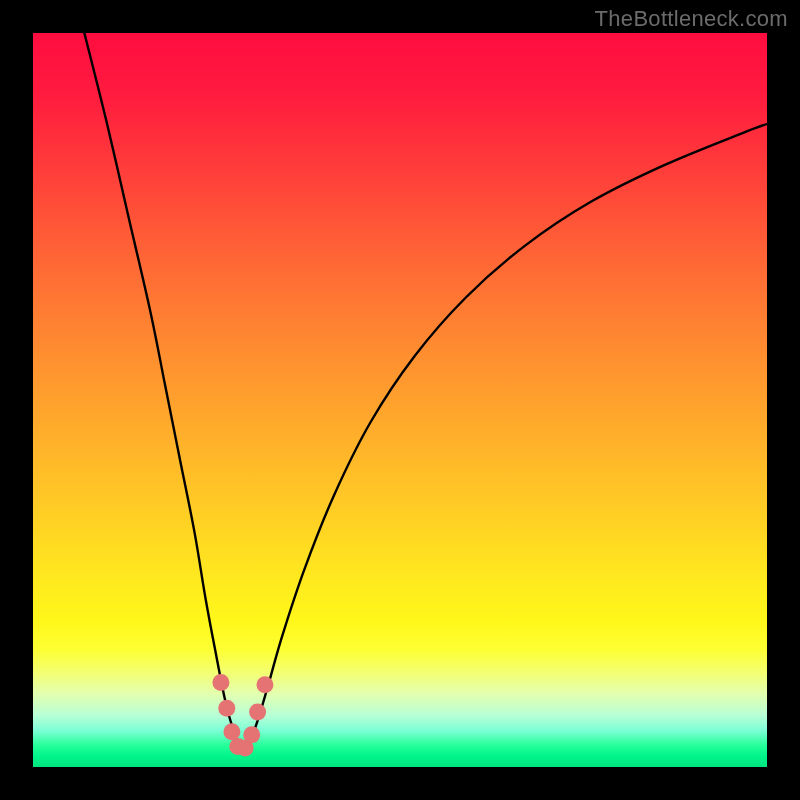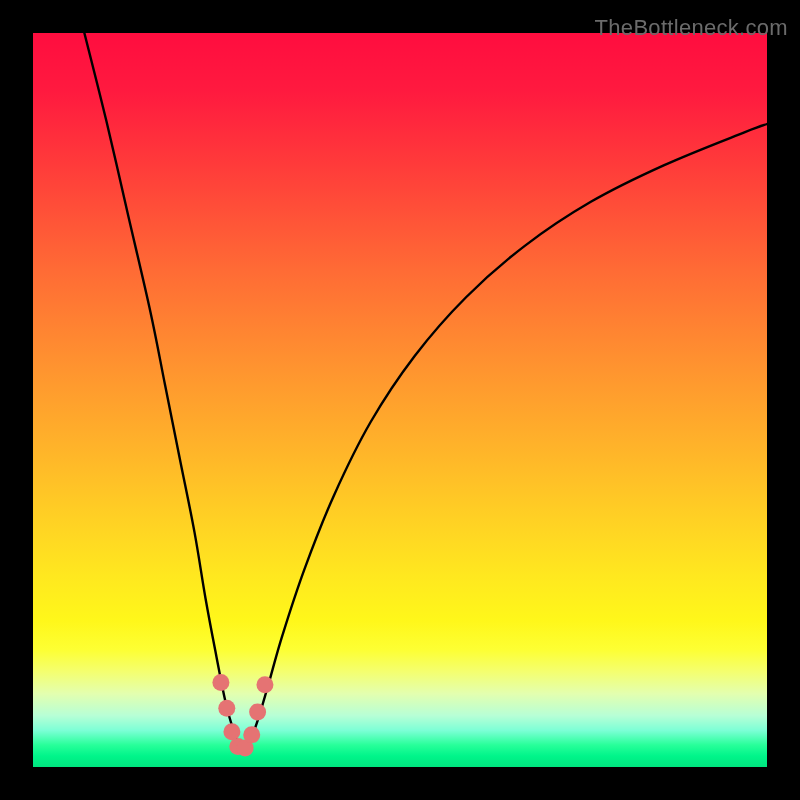--- a/index.html
+++ b/index.html
@@ -45,21 +45,20 @@
       #00e57f 100%);
   }
   .watermark {
     position: absolute;
     top: 6px;
     right: 12px;
     color: #6b6b6b;
     font-size: 22px;
     font-weight: 500;
     letter-spacing: 0.3px;
-    margin-top: 9px;
   }
   svg.curve {
     position: absolute;
     left: 0;
     top: 0;
     width: 734px;
     height: 734px;
   }
 </style>
 </head>

